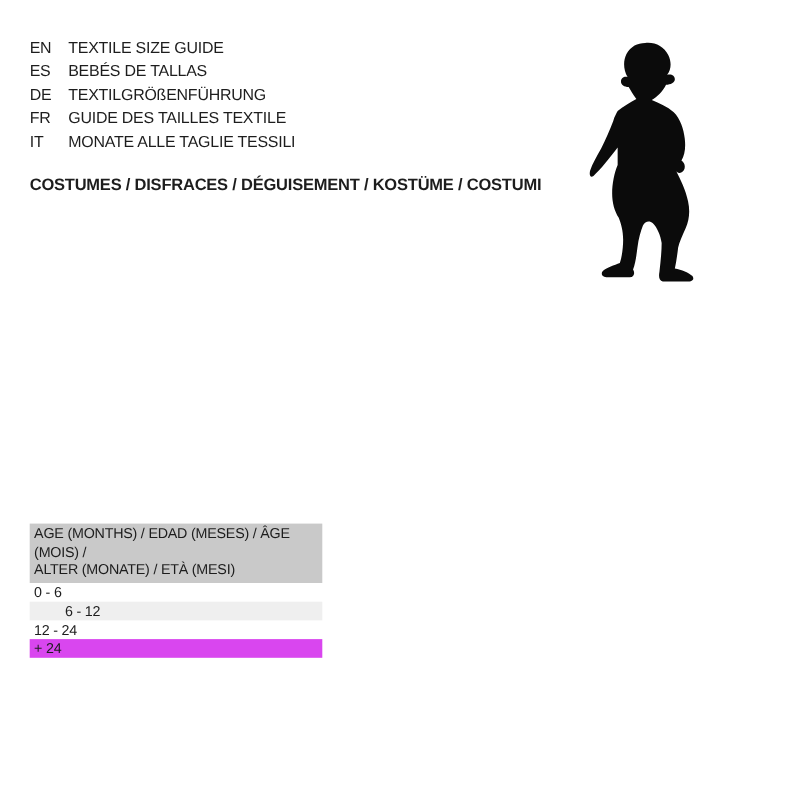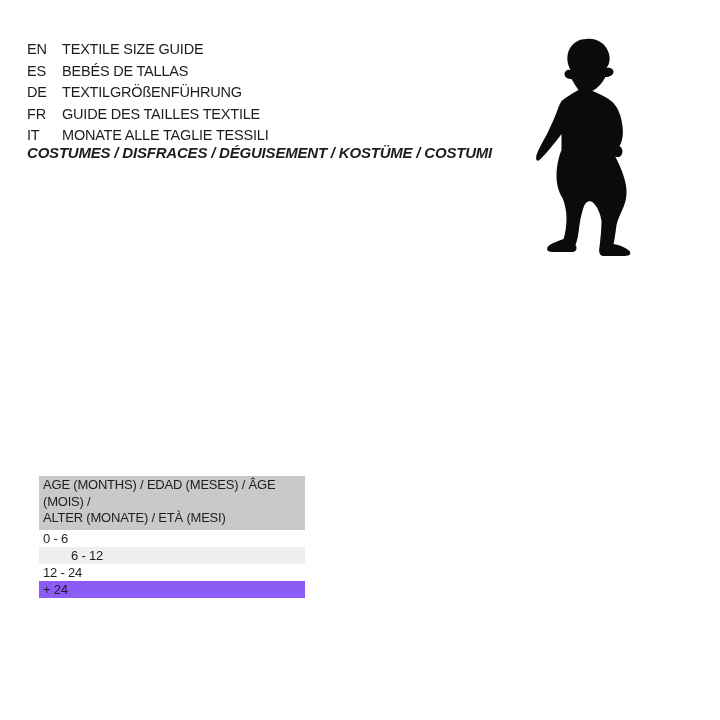--- a/index.html
+++ b/index.html
@@ -8,36 +8,36 @@
     background: #ffffff;
     font-family: "Liberation Sans", sans-serif;
     color: #1d1d1d;
     position: relative;
     overflow: hidden;
   }
   .canvas { position: absolute; left: 0; top: 0; width: 720px; height: 720px; background: #ffffff; }
 
   
   .lang-list { position: absolute; left: 27px; top: 36px; }
-  .lang-row { display: flex; height: 21.4px; align-items: flex-end; font-size: 14.5px; letter-spacing: -0.2px; white-space: nowrap; }
+  .lang-row { display: flex; height: 21.4px; align-items: flex-start; font-size: 14.5px; letter-spacing: -0.2px; white-space: nowrap; }
   .lang-code { width: 35px; flex: 0 0 35px; }
 
   
   .category-title {
-    position: absolute; left: 27px; top: 144px;
-    font-size: 15px; font-weight: bold; letter-spacing: -0.2px; white-space: nowrap; font-style: italic;
+    position: absolute; left: 27px; top: 160px;
+    font-size: 15px; font-weight: bold; letter-spacing: -0.2px; white-space: nowrap;
   }
 
   
   .figure { position: absolute; left: 534px; top: 36px; width: 100px; height: 221px; }
   .figure svg { display: block; width: 100%; height: 100%; }
 
   
   .section-title { position: absolute; left: 27px; top: 449px; font-size: 13.5px; letter-spacing: -0.2px; white-space: nowrap; }
-  .size-table { position: absolute; left: 27px; top: 476px; width: 266px; font-size: 13px; letter-spacing: -0.2px; margin-left: 12px; }
+  .size-table { position: absolute; left: 27px; top: 476px; width: 266px; font-size: 13px; letter-spacing: -0.2px; }
   .table-header { padding: 1px 2px 3px 4px; line-height: 16.5px; }
   .table-row { height: 17px; line-height: 17px; padding-left: 4px; }
 </style>
 </head>
 <body style="color: rgb(29, 29, 29); background: rgb(255, 255, 255);">
 
 <div class="canvas">
 
   <div class="lang-list">
     <div class="lang-row">
@@ -94,16 +94,16 @@
 
 
   <div class="size-table">
     <div class="table-header" style="background: rgb(201, 201, 201);">
       <div>AGE (MONTHS) / EDAD (MESES) / ÂGE (MOIS) /</div>
       <div>ALTER (MONATE) / ETÀ (MESI)</div>
     </div>
     <div class="table-row">0 - 6</div>
     <div class="table-row alt" style="background: rgb(239, 239, 239); padding-left: 32px;">6 - 12</div>
     <div class="table-row">12 - 24</div>
-    <div class="table-row alt" style="background: #8b5cf6;">+ 24</div>
+    <div class="table-row alt" style="background: #d946ef;">+ 24</div>
   </div>
 
 </div>
 
 </body></html>

